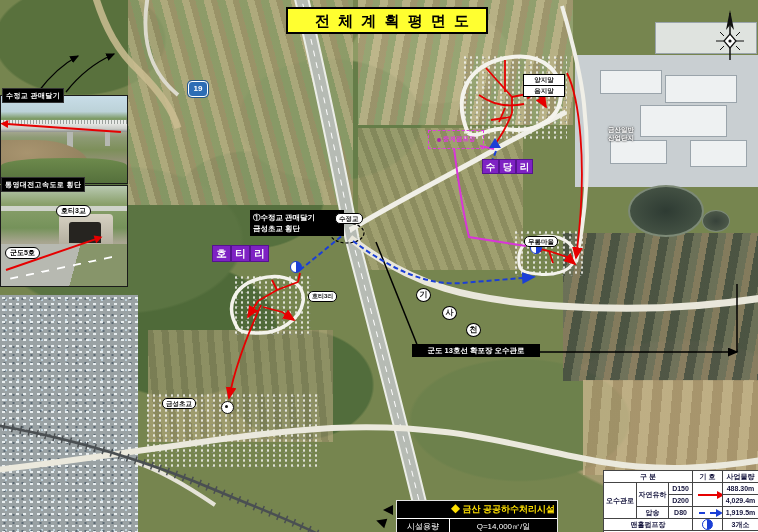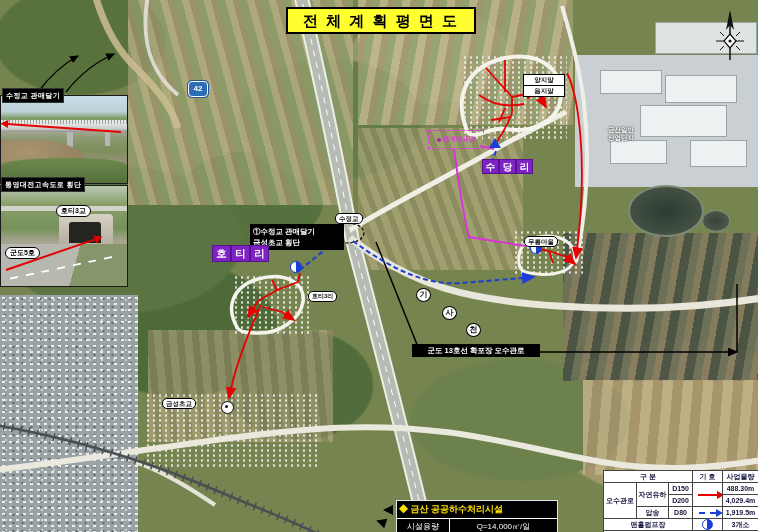--- a/index.html
+++ b/index.html
@@ -51,39 +51,39 @@
   .wlabel{position:absolute;background:#fff;border:1px solid #000;border-radius:5px;font-size:6.5px;
     padding:0 3px;line-height:9px;font-weight:bold;z-index:6;white-space:nowrap;color:#111;}
   .twolabel{position:absolute;left:523px;top:74px;width:40px;background:#fff;border:1px solid #000;
     font-size:6.5px;font-weight:bold;text-align:center;z-index:6;color:#111;}
   .twolabel div{line-height:10px;}
   .twolabel div+div{border-top:1px solid #000;}
   .pbox{position:absolute;width:17px;height:15px;background:#7e22c3;color:#fff;font-weight:bold;
     font-size:10.5px;text-align:center;line-height:15px;border:1px solid #55138f;z-index:6;}
   .pbox.sm{width:15px;height:13px;font-size:9.5px;line-height:13px;}
   .note-box{position:absolute;left:250px;top:210px;width:88px;background:#000;color:#fff;
-    font-size:7.5px;font-weight:bold;line-height:11px;padding:2px 3px;z-index:6;white-space:nowrap;margin-top:14px;}
+    font-size:7.5px;font-weight:bold;line-height:11px;padding:2px 3px;z-index:6;white-space:nowrap;}
   .cons-box{position:absolute;left:412px;top:344px;width:128px;height:13px;background:#000;color:#fff;
     font-size:7.5px;font-weight:bold;text-align:center;line-height:13px;z-index:6;white-space:nowrap;}
   .pumpbox{position:absolute;left:428px;top:130px;width:54px;height:17px;border:1.5px dashed #e23ae2;
     display:flex;align-items:center;justify-content:center;gap:2px;color:#e23ae2;font-size:6.5px;
     font-weight:bold;z-index:6;white-space:nowrap;}
   .pdot{width:4px;height:4px;border-radius:50%;background:#b121b1;}
   .schar{position:absolute;width:13px;height:12px;background:#fff;border:1px solid #000;border-radius:50%;
     font-size:8px;line-height:12px;text-align:center;font-weight:bold;z-index:6;color:#111;}
   .shield{position:absolute;left:188px;top:81px;width:18px;height:14px;background:#2d6db5;
     border:1px solid #fff;border-radius:4px;color:#fff;font-size:8px;font-weight:bold;line-height:13px;
     text-align:center;box-shadow:0 0 0 1px #24588f;z-index:6;}
   .indtext{position:absolute;left:608px;top:126px;color:#fff;font-size:6.5px;font-weight:bold;
     line-height:8px;text-shadow:0 0 2px #444,0 0 2px #444;text-align:center;z-index:6;}
   .title-box{position:absolute;left:286px;top:7px;width:186px;height:23px;background:#ffff30;
     border:2.5px solid #000;font-size:15px;font-weight:bold;letter-spacing:2px;line-height:23px;
-    text-align:center;color:#000;z-index:8;white-space:nowrap;}
+    text-align:center;color:#000;z-index:8;white-space:nowrap;padding-left:12px;}
   .facility{position:absolute;left:396px;top:500px;width:160px;background:#000;border:1px solid #e5e5e5;z-index:8;}
-  .facility .f-title{color:#ffe000;font-size:9px;font-weight:bold;text-align:left;padding:2px 2px;white-space:nowrap;}
+  .facility .f-title{color:#ffe000;font-size:9px;font-weight:bold;text-align:right;padding:2px 2px;white-space:nowrap;}
   .facility .f-row{display:flex;border-top:1px solid #fff;color:#fff;font-size:8px;}
   .facility .f-cap{width:52px;border-right:1px solid #fff;text-align:center;padding:2px 0;}
   .facility .f-val{flex:1;text-align:center;padding:2px 0;white-space:nowrap;}
   .tri-left{position:absolute;width:0;height:0;border-top:5px solid transparent;
     border-bottom:5px solid transparent;border-right:10px solid #000;}
   .legend{position:absolute;left:603px;top:470px;width:155px;border-collapse:collapse;
     background:#fff;z-index:8;table-layout:fixed;}
   .legend th,.legend td{border:1px solid #444;font-size:7px;color:#14143c;text-align:center;
     padding:0;height:11px;font-weight:bold;white-space:nowrap;overflow:hidden;}
   .legend tr.empty td{height:5px;}
@@ -278,21 +278,21 @@
   </div>
   <div class="pumpbox">
     <span class="pdot"></span>
     <span>중계펌프장</span>
   </div>
 
   <div class="schar" style="left:416px;top:288px;">기</div>
   <div class="schar" style="left:442px;top:306px;">사</div>
   <div class="schar" style="left:466px;top:323px;">천</div>
 
-  <div class="shield">42</div>
+  <div class="shield">19</div>
   <div class="indtext">
     <div>금산일반</div>
     <div>산업단지</div>
   </div>
   <div class="cons-box">군도 13호선 확포장 오수관로</div>
 
   <div class="title-box">전 체 계 획 평 면 도</div>
 
   <svg class="compass" width="48" height="56" viewBox="0 0 48 56">
     <line x1="24" y1="5" x2="24" y2="52" stroke="#111" stroke-width="1.5"></line>

